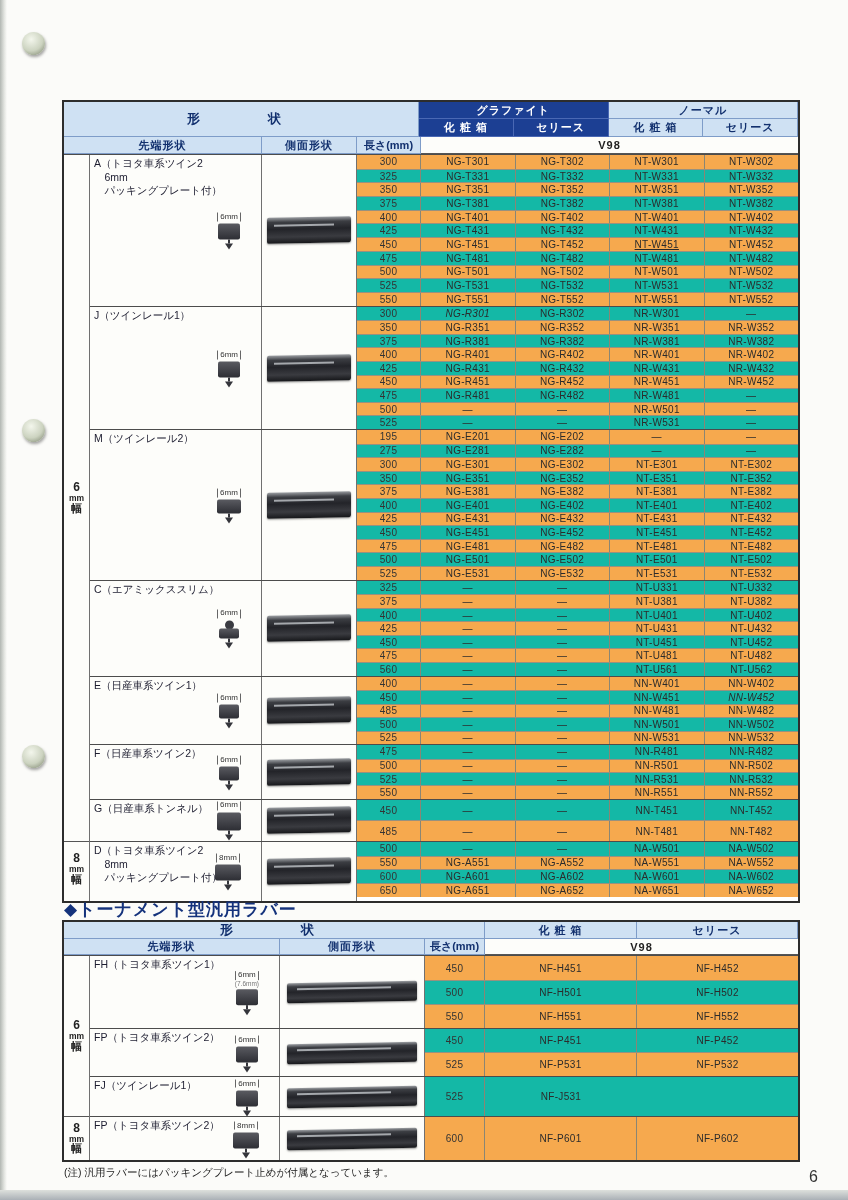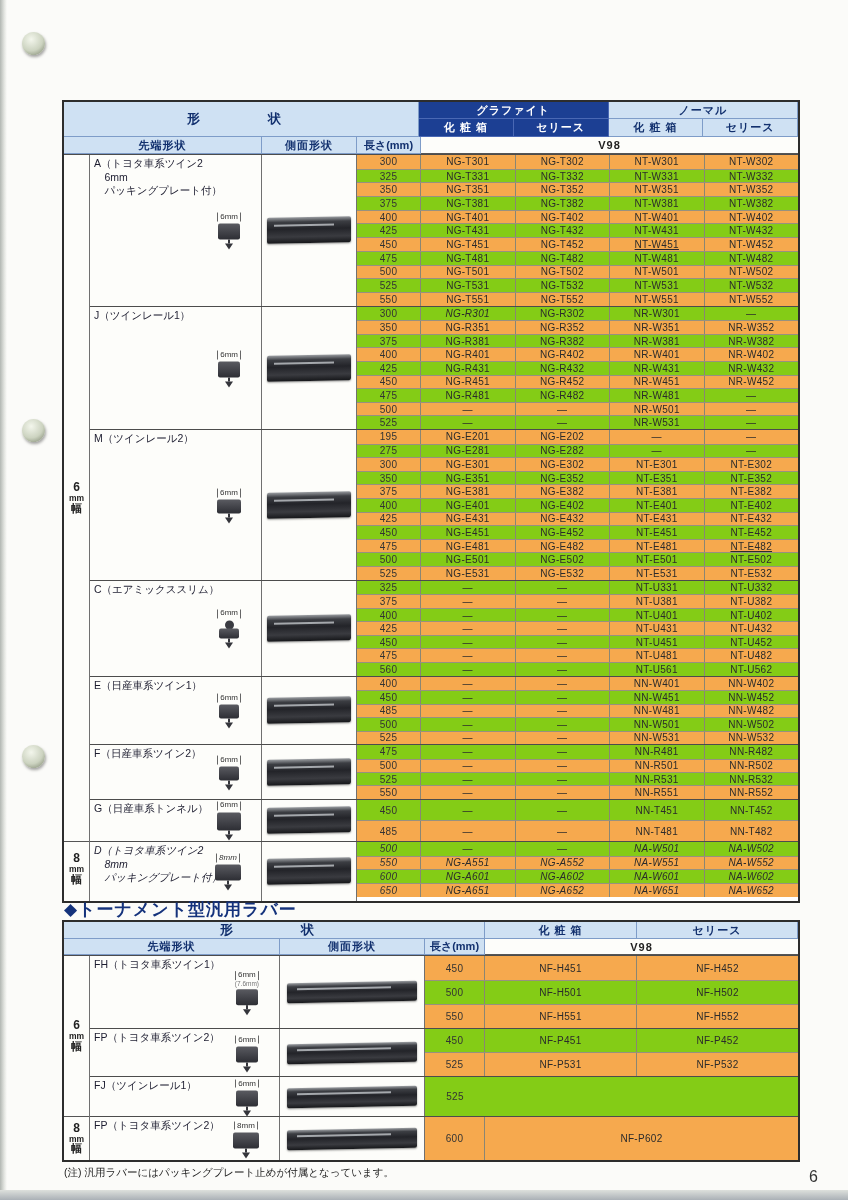--- a/index.html
+++ b/index.html
@@ -34,21 +34,21 @@
   .gcol{flex:1;display:flex;flex-direction:column}
   .grp{display:flex;overflow:hidden}
   .grp + .grp{border-top:1px solid #4c4c4c}
   .tipcell{position:relative;background:#fdfdfa;border-right:1px solid #707070}
   .glabel{position:absolute;top:2px;left:4px;font-size:10.5px;color:#1d1d30;line-height:1.3;white-space:nowrap}
   .sidecell{background:#fdfdfa;border-right:1px solid #707070;display:flex;align-items:center;justify-content:center}
   .rowstack{flex:1;display:flex;flex-direction:column}
   .r{display:flex}
   .r + .r{border-top:1px solid #97917f}
   .r.orange{background:#f6a94e}
-  .r.cream{background:#84cc16}
+  .r.cream{background:#14b8a6}
   .cell{display:flex;align-items:center;justify-content:center;font-size:10px;
         color:#2b2b2b;letter-spacing:.3px;border-right:1px solid #8a8674}
   .cell:last-child{border-right:none}
   .lencell{color:#333}
   .xsec{position:absolute;right:20px;top:50%;transform:translateY(-52%);text-align:center}
   .xlabel{font-size:8px;color:#333;display:inline-block;border-left:1px solid #666;
           border-right:1px solid #666;padding:0 2px;line-height:1.1}
   .xnote{font-size:6.5px;color:#777;line-height:1}
   .xcap{width:9px;height:9px;background:#3a3b41;border-radius:50%;margin:1px auto -2px}
   .xshape{background:linear-gradient(#5a5b61,#2d2e34);border-radius:2px;margin:1px auto 0}
@@ -344,21 +344,21 @@
                 <div class="cell pcell" style="flex: 1 1 0%;">NG-E451</div>
                 <div class="cell pcell" style="flex: 1 1 0%;">NG-E452</div>
                 <div class="cell pcell" style="flex: 1 1 0%;">NT-E451</div>
                 <div class="cell pcell" style="flex: 1 1 0%;">NT-E452</div>
               </div>
               <div class="r orange" style="height: 13.7px;">
                 <div class="cell lencell" style="width: 64px;">475</div>
                 <div class="cell pcell" style="flex: 1 1 0%;">NG-E481</div>
                 <div class="cell pcell" style="flex: 1 1 0%;">NG-E482</div>
                 <div class="cell pcell" style="flex: 1 1 0%;">NT-E481</div>
-                <div class="cell pcell" style="flex: 1 1 0%; text-decoration: underline;">NT-E482</div>
+                <div class="cell pcell" style="flex: 1 1 0%;">NT-E482</div>
               </div>
               <div class="r cream" style="height: 13.7px;">
                 <div class="cell lencell" style="width: 64px;">500</div>
                 <div class="cell pcell" style="flex: 1 1 0%;">NG-E501</div>
                 <div class="cell pcell" style="flex: 1 1 0%;">NG-E502</div>
                 <div class="cell pcell" style="flex: 1 1 0%;">NT-E501</div>
                 <div class="cell pcell" style="flex: 1 1 0%;">NT-E502</div>
               </div>
               <div class="r orange" style="height: 13.7px;">
                 <div class="cell lencell" style="width: 64px;">525</div>
@@ -447,21 +447,21 @@
                 <div class="cell pcell" style="flex: 1 1 0%;">—</div>
                 <div class="cell pcell" style="flex: 1 1 0%;">—</div>
                 <div class="cell pcell" style="flex: 1 1 0%;">NN-W401</div>
                 <div class="cell pcell" style="flex: 1 1 0%;">NN-W402</div>
               </div>
               <div class="r cream" style="height: 13.7px;">
                 <div class="cell lencell" style="width: 64px;">450</div>
                 <div class="cell pcell" style="flex: 1 1 0%;">—</div>
                 <div class="cell pcell" style="flex: 1 1 0%;">—</div>
                 <div class="cell pcell" style="flex: 1 1 0%;">NN-W451</div>
-                <div class="cell pcell" style="flex: 1 1 0%;">NN-W452</div>
+                <div class="cell pcell" style="flex: 1 1 0%; font-style: italic;">NN-W452</div>
               </div>
               <div class="r orange" style="height: 13.7px;">
                 <div class="cell lencell" style="width: 64px;">485</div>
                 <div class="cell pcell" style="flex: 1 1 0%;">—</div>
                 <div class="cell pcell" style="flex: 1 1 0%;">—</div>
                 <div class="cell pcell" style="flex: 1 1 0%;">NN-W481</div>
                 <div class="cell pcell" style="flex: 1 1 0%;">NN-W482</div>
               </div>
               <div class="r cream" style="height: 13.7px;">
                 <div class="cell lencell" style="width: 64px;">500</div>
@@ -540,21 +540,21 @@
               </div>
               <div class="r orange" style="height: 21px;">
                 <div class="cell lencell" style="width: 64px;">485</div>
                 <div class="cell pcell" style="flex: 1 1 0%;">—</div>
                 <div class="cell pcell" style="flex: 1 1 0%;">—</div>
                 <div class="cell pcell" style="flex: 1 1 0%;">NN-T481</div>
                 <div class="cell pcell" style="flex: 1 1 0%;">NN-T482</div>
               </div>
             </div>
           </div>
-          <div class="grp" style="height: 60px; font-style: italic;">
+          <div class="grp" style="height: 60px;">
             <div class="tipcell" style="width: 172px;">
               <div class="glabel">
                 <div>D（トヨタ車系ツイン2</div>
                 <div>　8mm</div>
                 <div>　パッキングプレート付）</div>
               </div>
               <div class="xsec"><div class="xlabel">8mm</div><div class="xshape" style="width: 26px; height: 16px;"></div><div class="xstem"></div><div class="xarr"></div></div>
             </div>
             <div class="sidecell" style="width: 95px;">
               <div class="sideph" style="width: 84px; height: 26px;"></div>
@@ -679,36 +679,38 @@
                 <div>FJ（ツインレール1）</div>
               </div>
               <div class="xsec"><div class="xlabel">6mm</div><div class="xshape" style="width: 22px; height: 16px;"></div><div class="xstem"></div><div class="xarr"></div></div>
             </div>
             <div class="sidecell" style="width: 145px;">
               <div class="sideph" style="width: 130px; height: 20px;"></div>
             </div>
             <div class="rowstack">
               <div class="r cream" style="height: 40px;">
                 <div class="cell lencell" style="width: 60px;">525</div>
+                <div class="cell pcell" style="width: 152px;">NF-J531</div>
               </div>
             </div>
           </div>
           <div class="grp" style="height: 44px;">
             <div class="tipcell" style="width: 190px;">
               <div class="glabel">
                 <div>FP（トヨタ車系ツイン2）</div>
               </div>
               <div class="xsec"><div class="xlabel">8mm</div><div class="xshape" style="width: 26px; height: 16px;"></div><div class="xstem"></div><div class="xarr"></div></div>
             </div>
             <div class="sidecell" style="width: 145px;">
               <div class="sideph" style="width: 130px; height: 20px;"></div>
             </div>
             <div class="rowstack">
               <div class="r orange" style="height: 44px;">
                 <div class="cell lencell" style="width: 60px;">600</div>
+                <div class="cell pcell" style="width: 152px;">NF-P601</div>
                 <div class="cell pcell" style="flex: 1 1 0%;">NF-P602</div>
               </div>
             </div>
           </div>
         </div>
       </div>
   </div>
 
   <div class="note">(注) 汎用ラバーにはパッキングプレート止めが付属となっています。</div>
   <div class="pageno">6</div>

